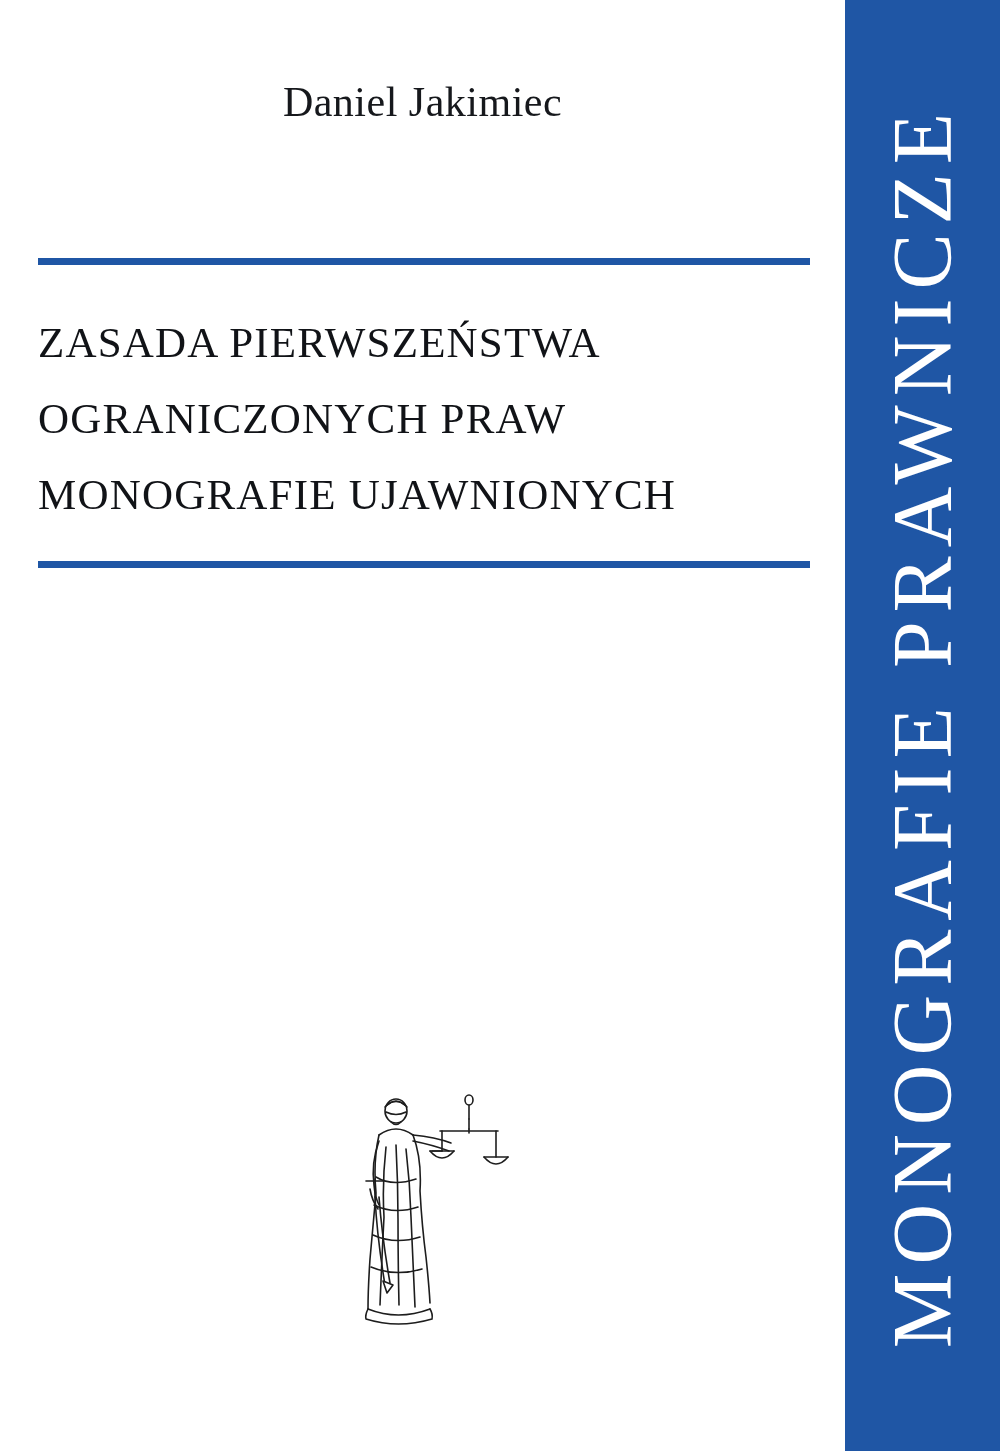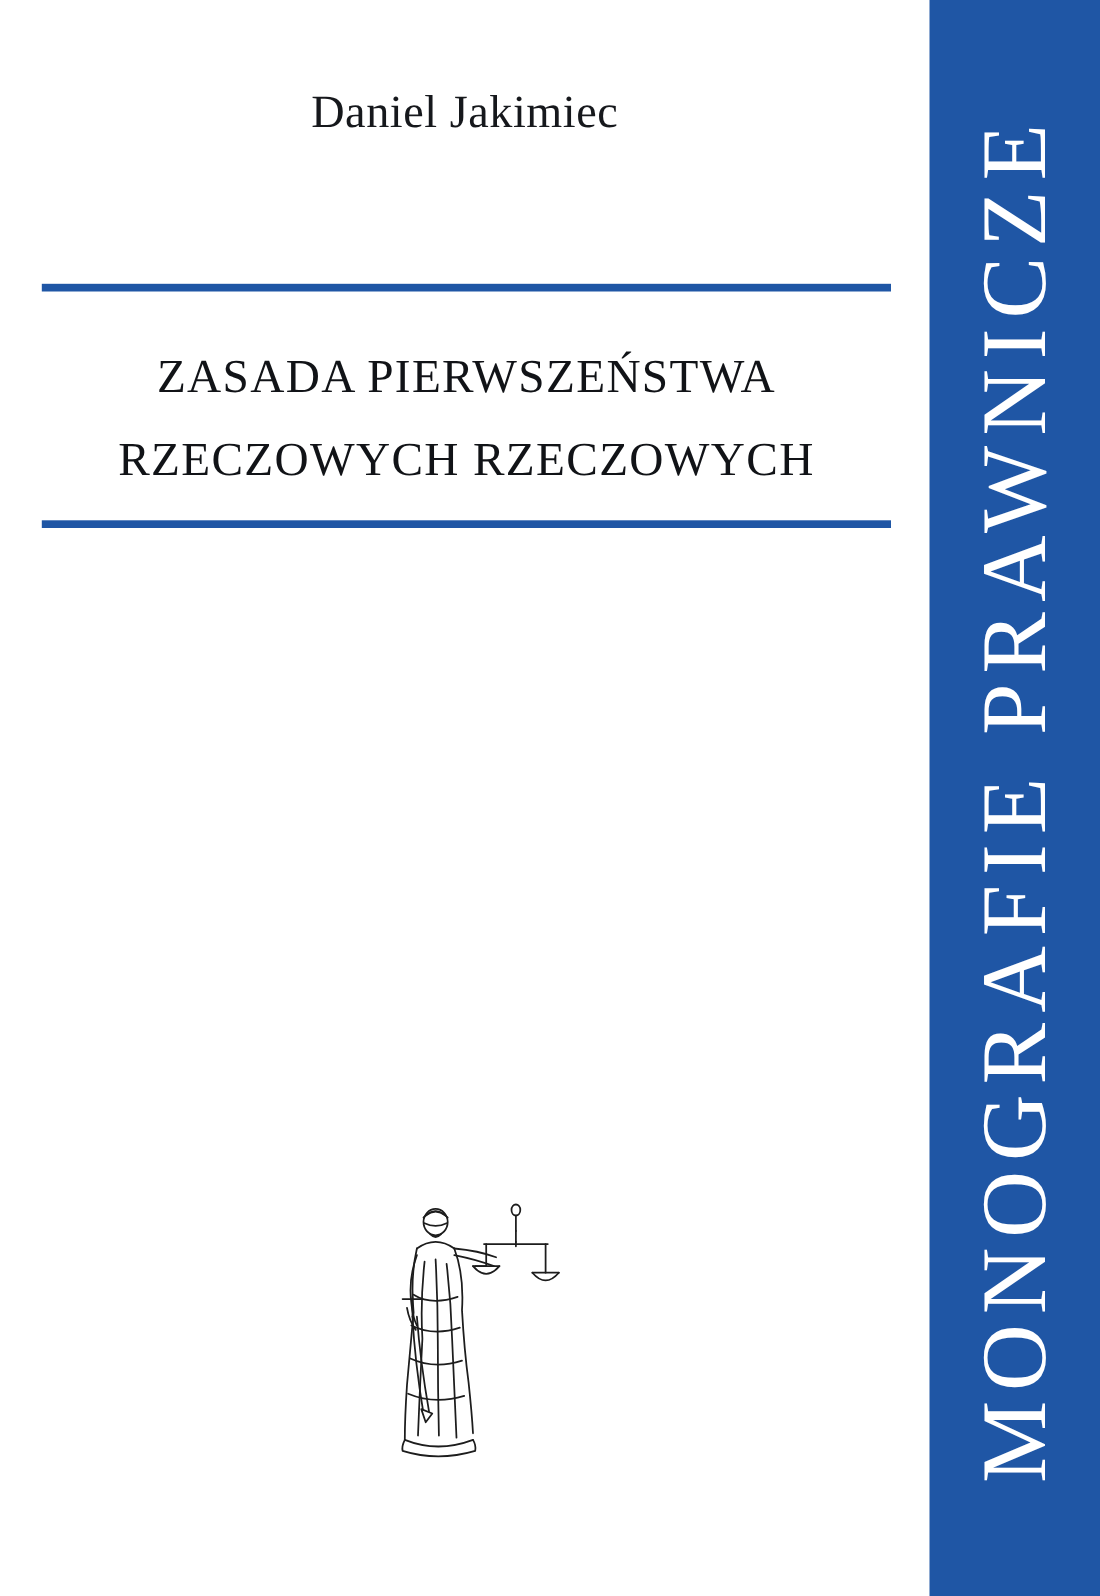--- a/index.html
+++ b/index.html
@@ -73,22 +73,22 @@
     top: 258px;
     left: 38px;
     width: 772px;
   }
   .rule {
     width: 100%;
     height: 7px;
     background: #1f56a5;
   }
   #title-lines {
-    padding: 40px 0 16px 0;
-    text-align: center;
+    padding: 40px 0 28px 0;
+    text-align: left;
   }
   .title-line {
     font-family: "Liberation Serif", serif;
     font-size: 43px;
     line-height: 76px;
     color: #111317;
     letter-spacing: 1.2px;
     white-space: nowrap;
   }
 
@@ -109,21 +109,22 @@
 <div id="cover">
 
   <div id="content">
 
     <div id="author">Daniel Jakimiec</div>
 
     <div id="title-block">
       <div class="rule"></div>
       <div id="title-lines">
         <div class="title-line">ZASADA PIERWSZEŃSTWA</div>
-        <div class="title-line">RZECZOWYCH RZECZOWYCH</div>
+        <div class="title-line">OGRANICZONYCH PRAW</div>
+        <div class="title-line">MONOGRAFIE UJAWNIONYCH</div>
       </div>
       <div class="rule"></div>
     </div>
 
     <div id="emblem">
       <svg width="190" height="260" viewBox="0 0 190 260" xmlns="http://www.w3.org/2000/svg">
         <g fill="none" stroke="#1d1d1d" stroke-width="1.6" stroke-linecap="round" stroke-linejoin="round">
 
           <ellipse cx="66" cy="26" rx="11" ry="12" fill="#ffffff"></ellipse>
           <path d="M55 22 q11 -12 22 0"></path>

